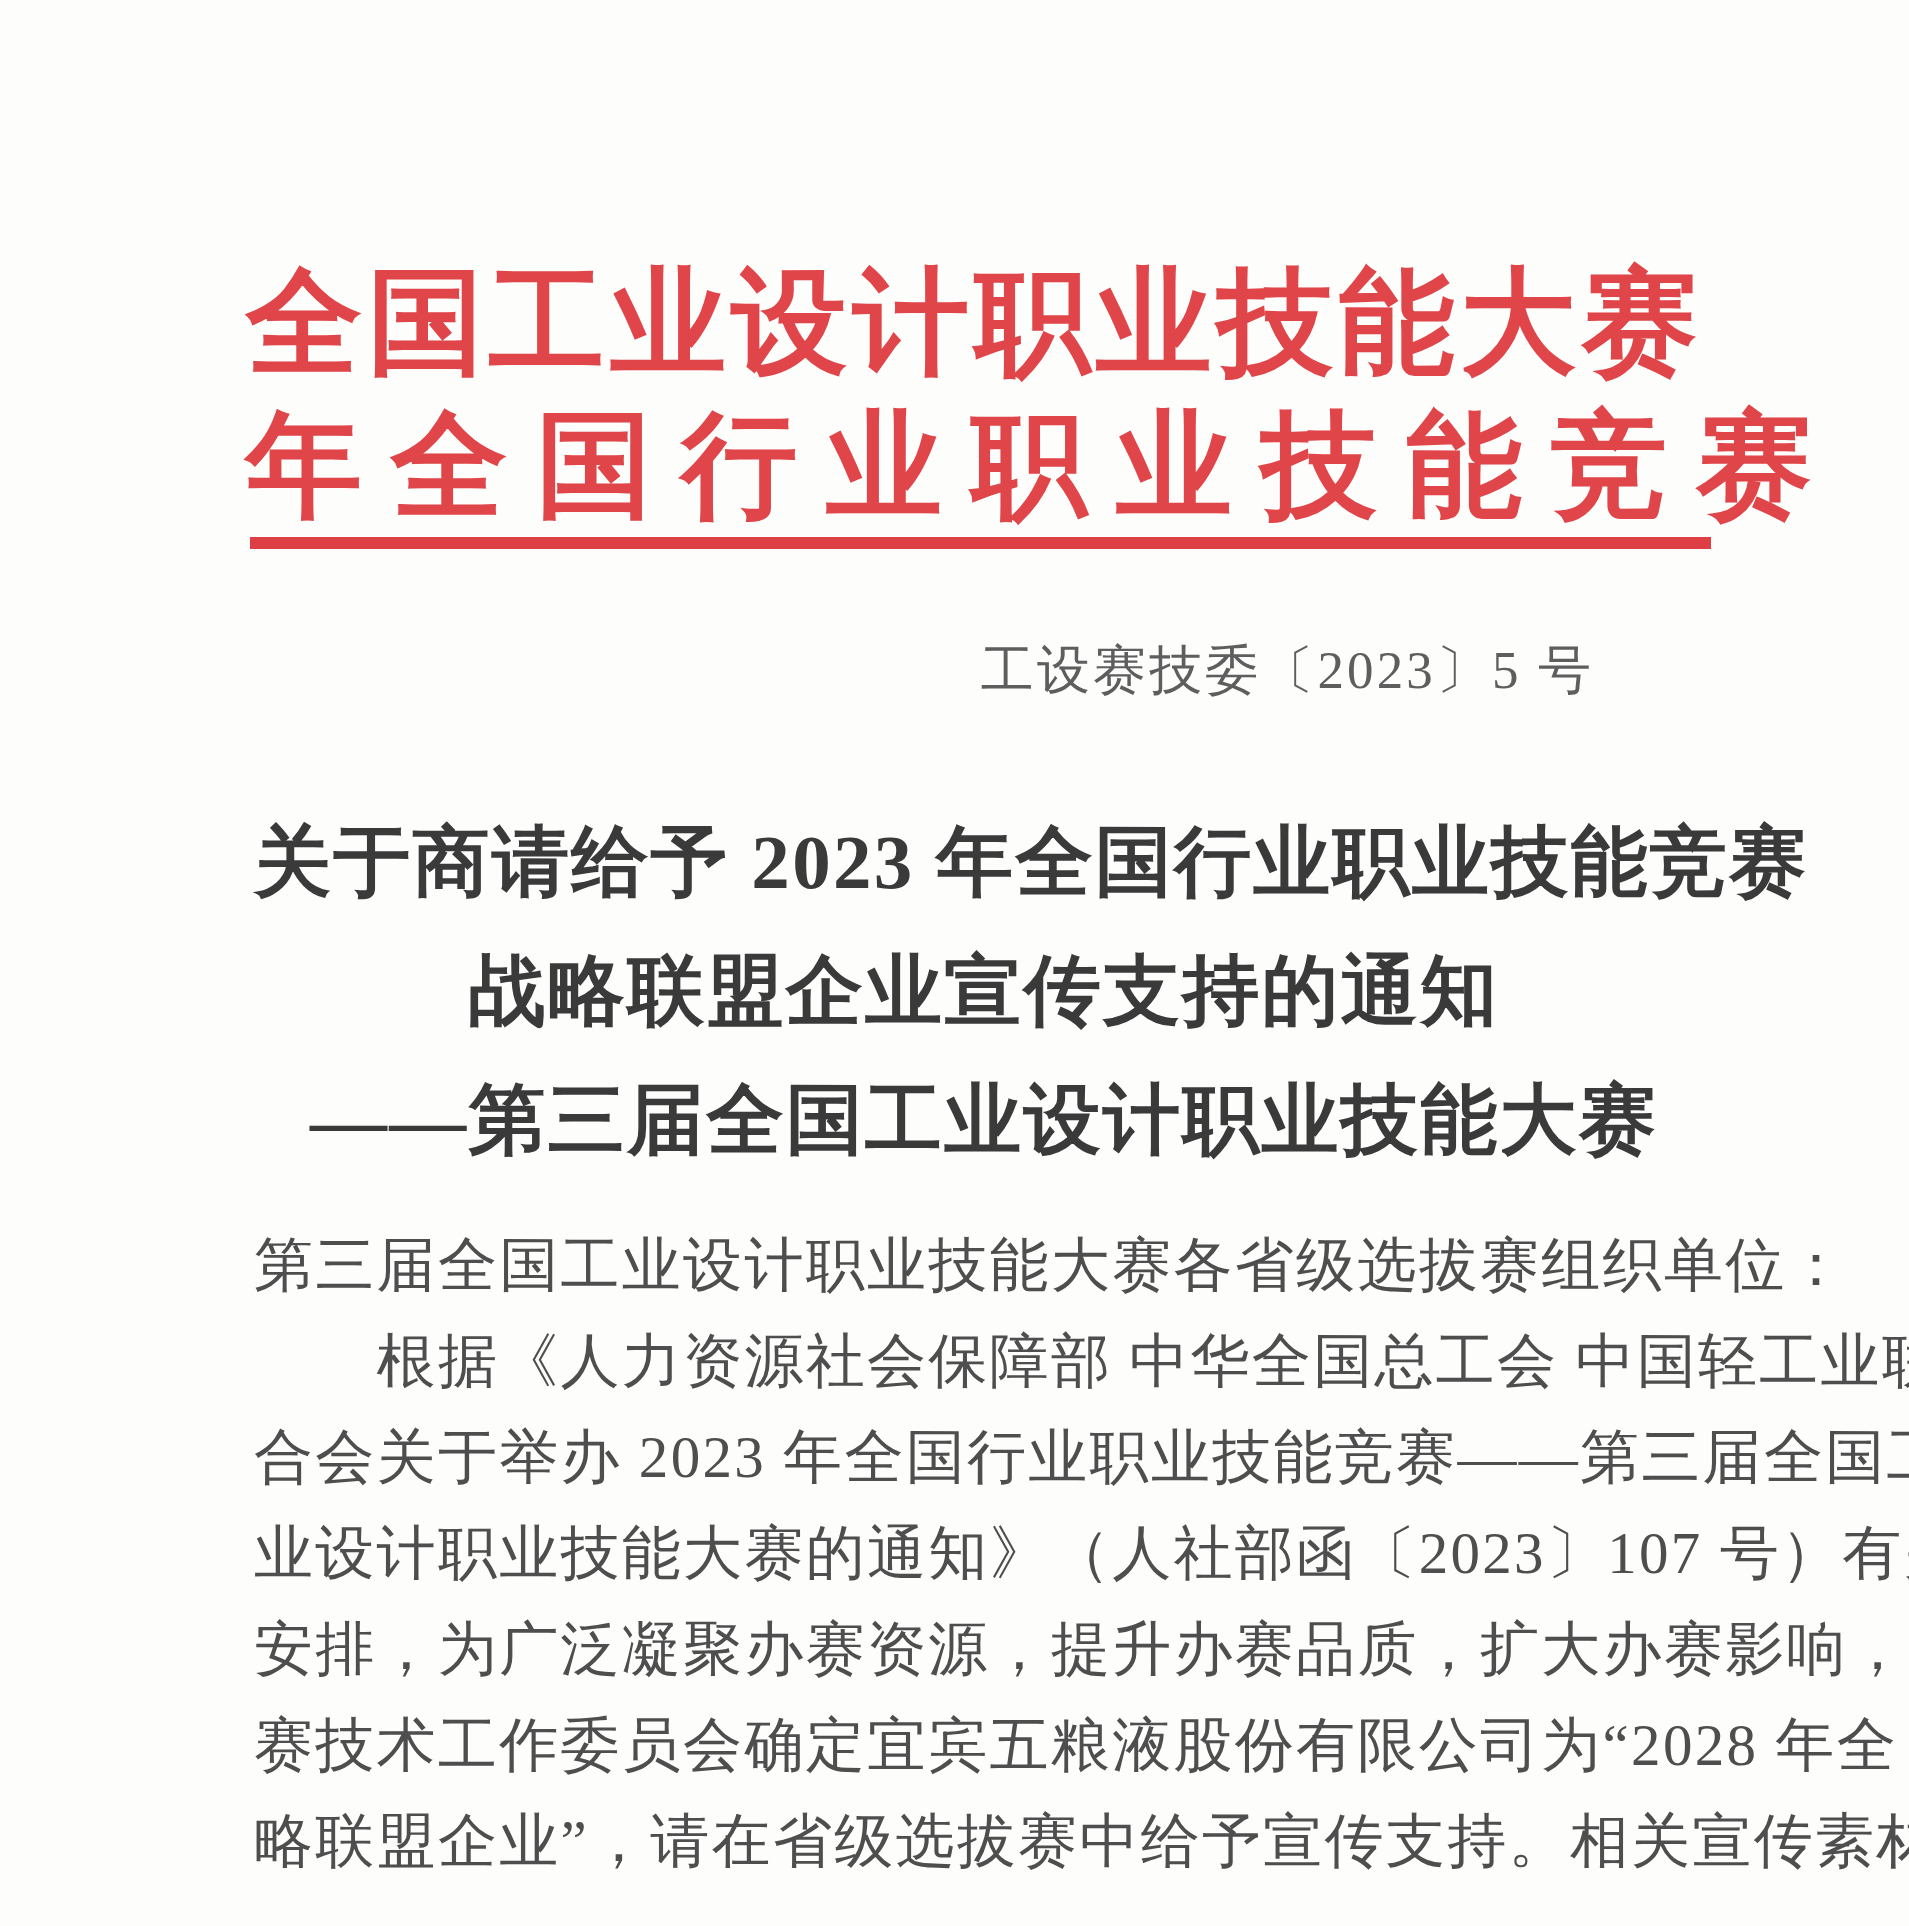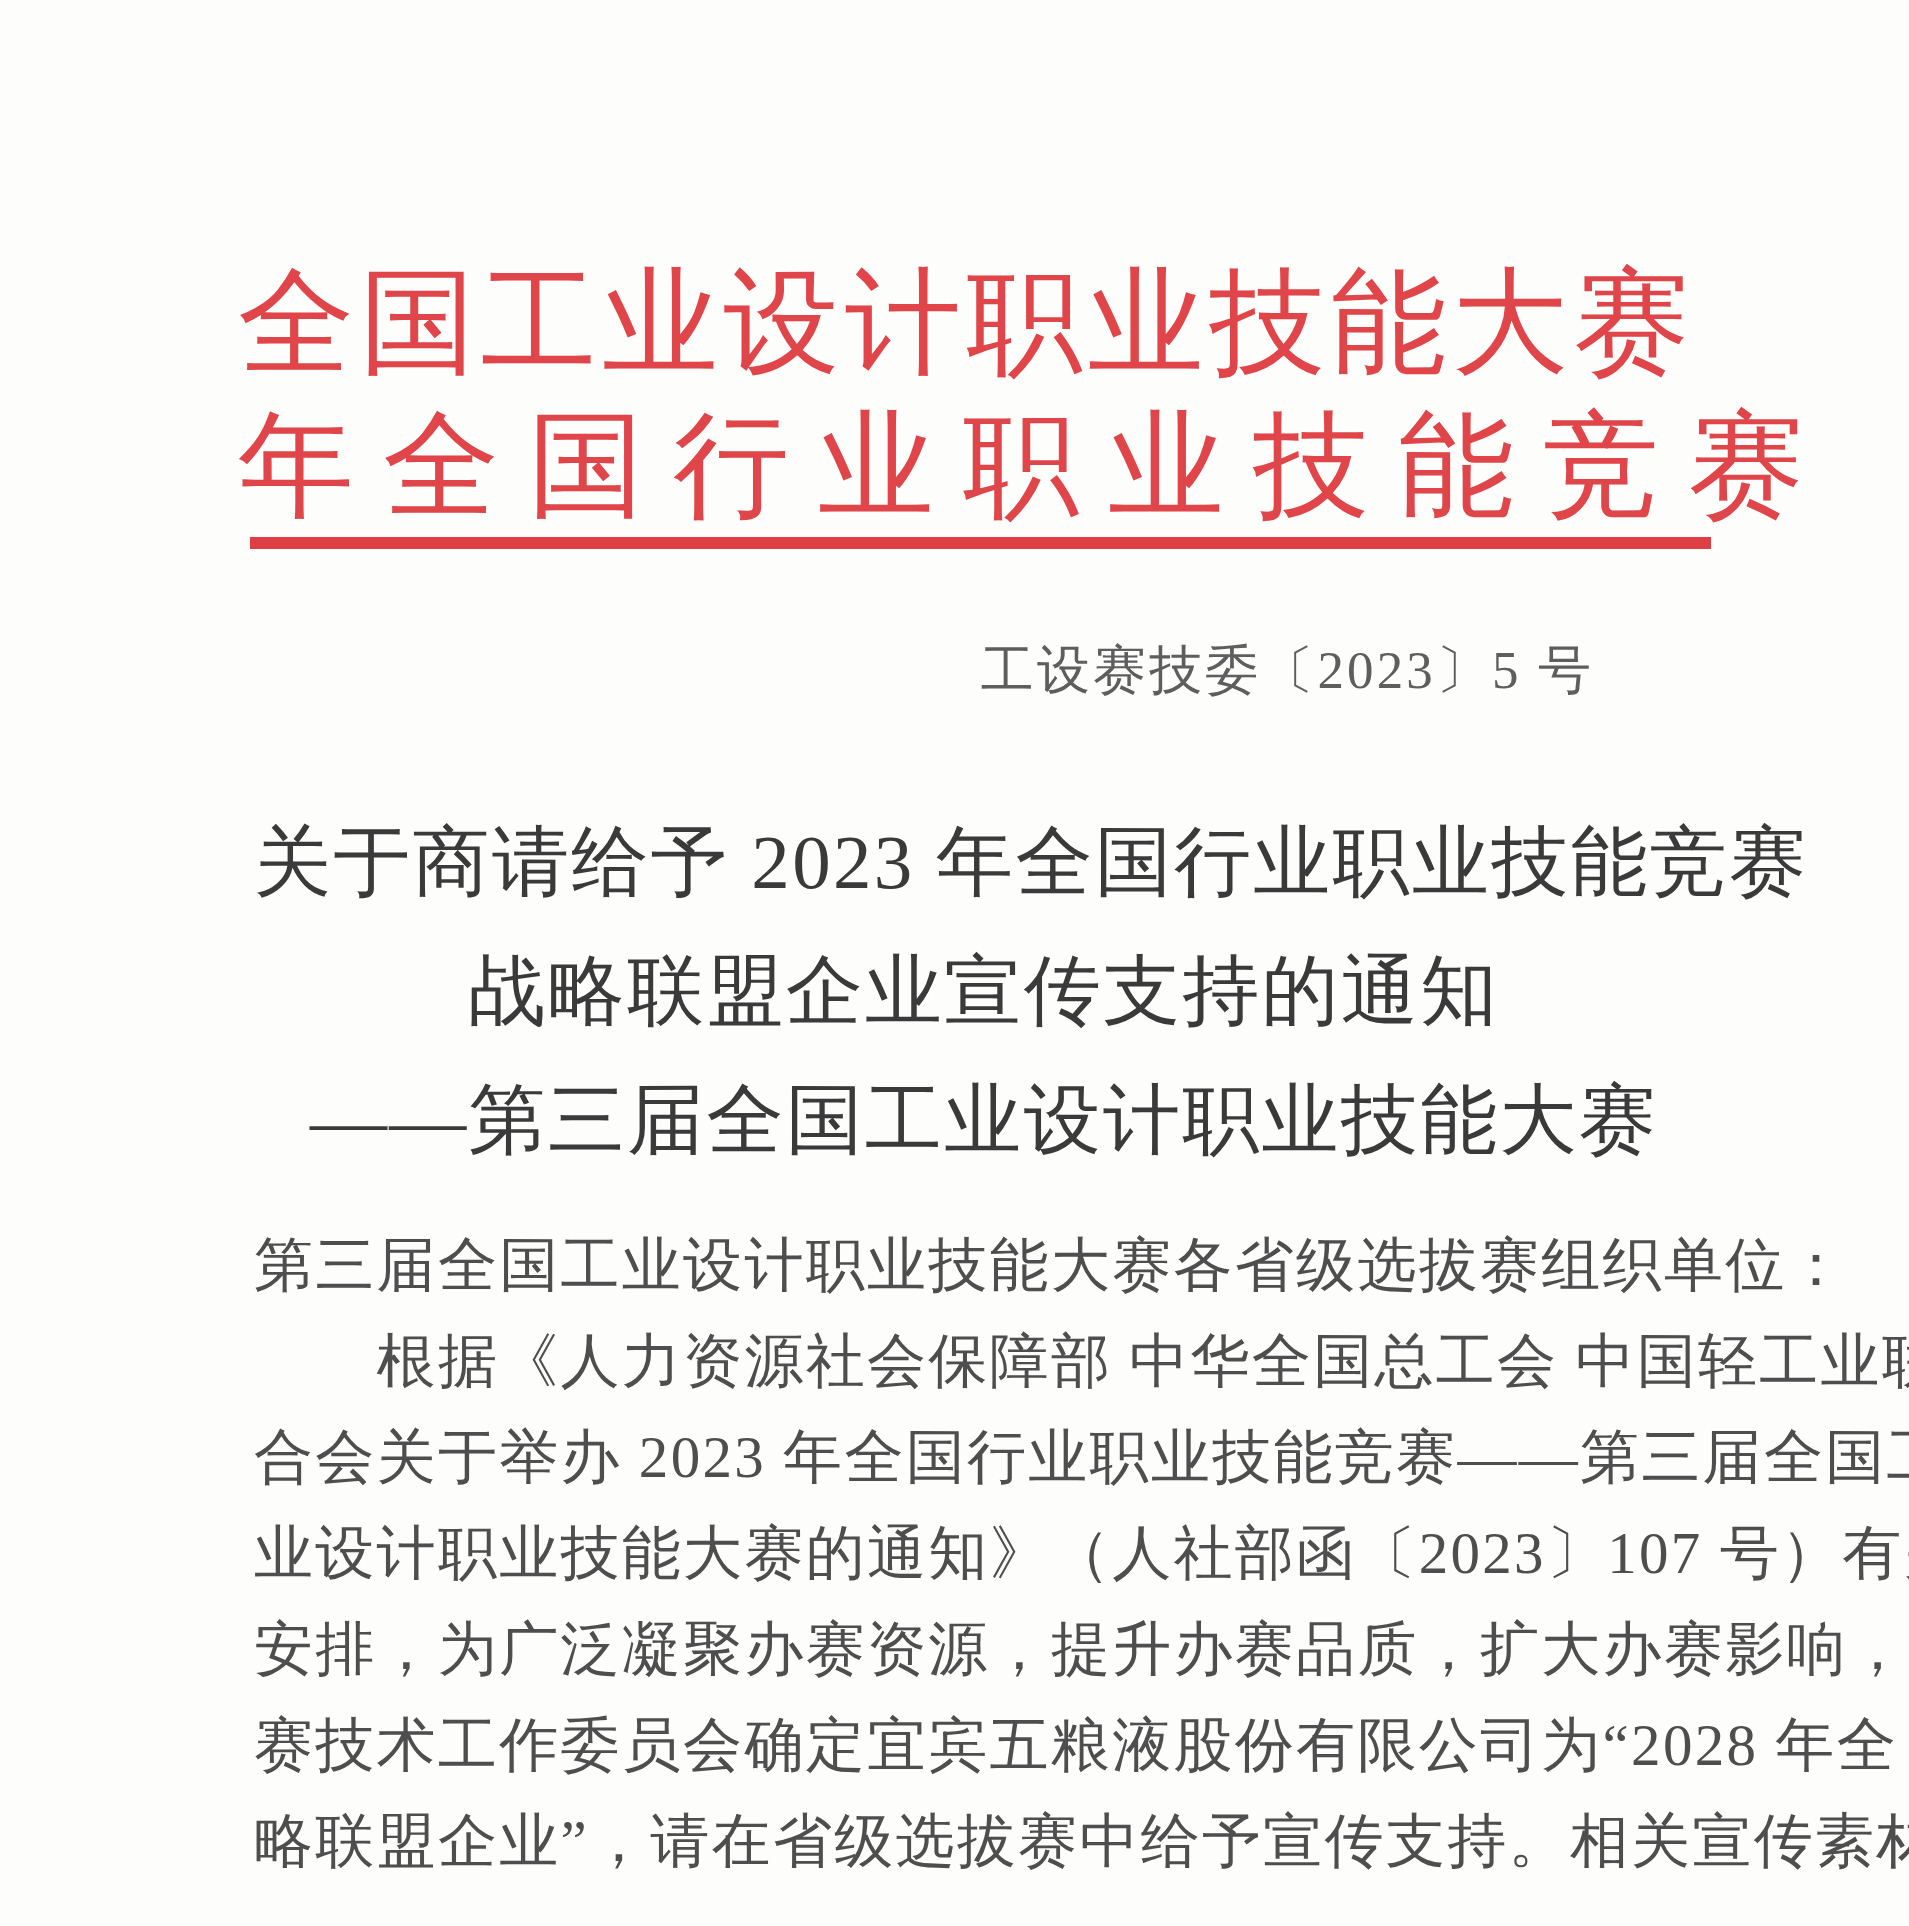--- a/index.html
+++ b/index.html
@@ -21,23 +21,23 @@
     position:relative;
     background:var(--paper);
     font-family:"Liberation Serif","DejaVu Serif",serif;
     color:var(--body_gray);
     overflow:hidden;
   }
   .page{position:absolute;inset:0;}
 
   
   .letterhead{
-    position:absolute;left:238px;top:252px;width:1460px;
+    position:absolute;left:246px;top:252px;width:1460px;
     color:var(--header_red);
-    font-weight:normal;
+    font-weight:bold;
     text-align:justify;
   }
   .letterhead .hline{
     display:block;
     font-size:116px;
     line-height:143px;
     white-space:nowrap;
   }
   .letterhead .hline1{letter-spacing:5.4px;}
   .letterhead .hline2{letter-spacing:29px;}
@@ -55,21 +55,21 @@
     font-size:53px;
     letter-spacing:3.1px;
     color:var(--doc_number_gray);
     white-space:nowrap;
   }
 
   
   .doc-title{
     position:absolute;left:254px;top:798px;width:1460px;
     text-align:center;
-    font-weight:normal;
+    font-weight:bold;
     color:var(--title_black);
     font-size:77px;
     line-height:129px;
     letter-spacing:2.3px;
   }
   .doc-title .tline{white-space:nowrap;}
 
   
   .doc-body{
     position:absolute;left:254px;top:1217px;width:1475px;

